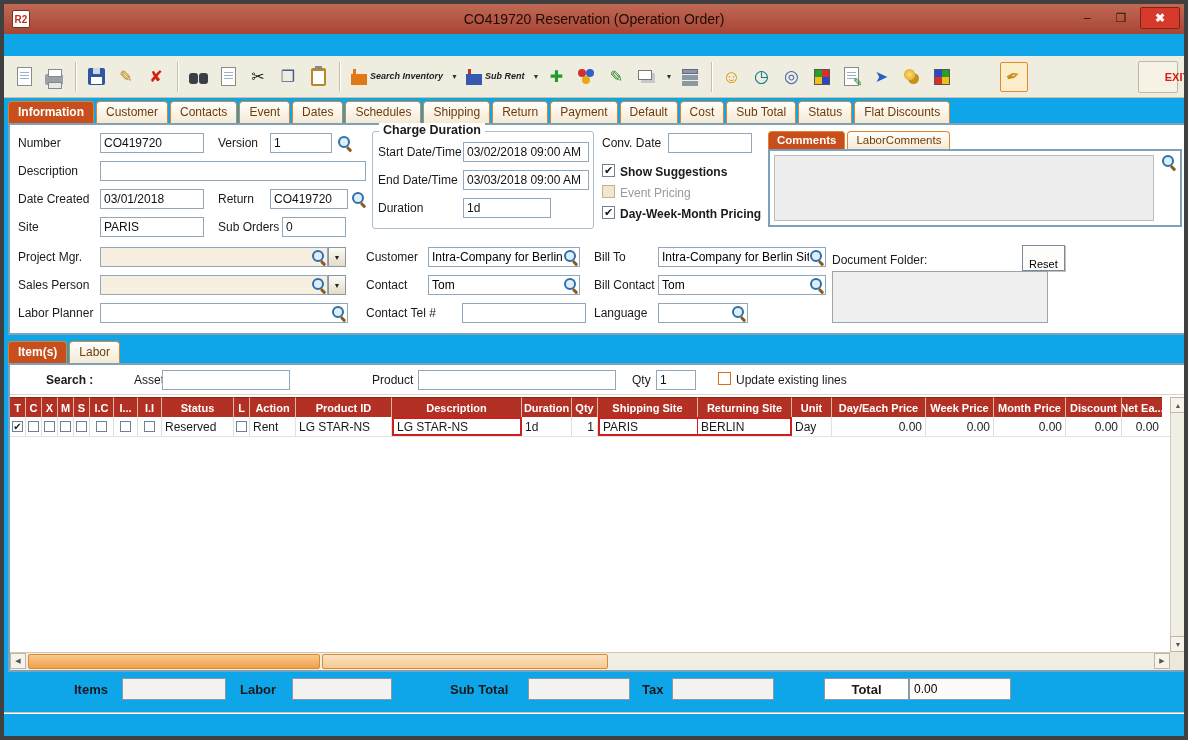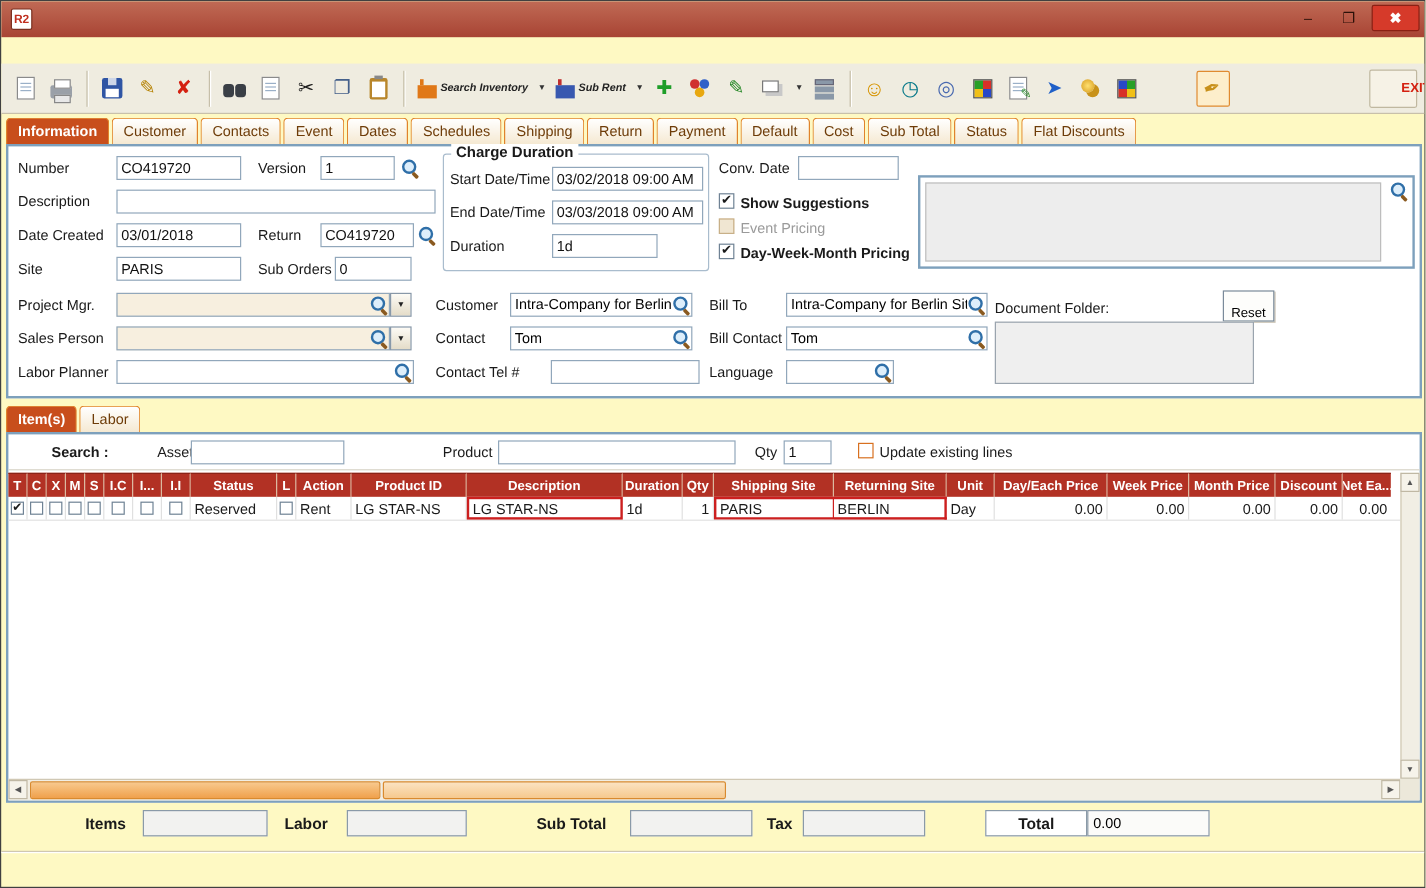--- a/index.html
+++ b/index.html
@@ -1,19 +1,19 @@
 <!DOCTYPE html>
 <html><head>
 <meta charset="utf-8">
 <style>
   * { box-sizing: border-box; margin: 0; padding: 0; }
   html,body { width:1188px; height:740px; }
   body { font-family: "Liberation Sans", sans-serif; font-size:12px; color:#1a1a1a; }
 
-  .window { position:relative; width:1188px; height:740px; background:#fef9c3; border:1px solid #404040; overflow:hidden; }
+  .window { position:relative; width:1188px; height:740px; background:#0ea5e9; border:4px solid #404040; overflow:hidden; }
 
   
   .titlebar { position:absolute; left:0; top:0; width:100%; height:30px;
     background:linear-gradient(#c06a55,#a84434); display:flex; align-items:center; }
   .app-icon { width:18px; height:18px; margin-left:8px; background:#fff; border:1px solid #7a3020;
     border-radius:2px; color:#c03020; font-size:10px; font-weight:bold; display:flex; align-items:center; justify-content:center; }
   .title-text { position:absolute; left:0; right:0; text-align:center; color:#200a05; font-size:14px; }
   .win-controls { position:absolute; right:4px; top:3px; display:flex; gap:4px; }
   .win-btn { width:30px; height:22px; display:flex; align-items:center; justify-content:center;
     color:#2a1008; font-size:12px; cursor:pointer; }
@@ -149,20 +149,21 @@
   .statusline { position:absolute; left:0; top:708px; width:100%; height:2px;
     border-top:1px solid #cfc7b2; border-bottom:1px solid #ffffff; }
 </style>
 </head>
 <body>
 
 <div class="window">
 
   <div class="titlebar">
     <span class="app-icon">R2</span>
+    <span class="title-text">CO419720 Reservation (Operation Order)</span>
     <span class="win-controls">
       <span class="win-btn">–</span>
       <span class="win-btn">❐</span>
       <span class="win-btn close">✖</span>
     </span>
   </div>
 
 
   <div class="toolbar">
     <span class="tbtn">
@@ -308,20 +309,24 @@
     <span class="lbl" style="left:592px;top:11px">Conv. Date</span>
     <input class="fld" style="left: 658px; top: 8px; width: 84px;" value="">
 
     <span class="cb" style="position:absolute;left:592px;top:39px">✔</span>
     <span class="lbl bold" style="left:610px;top:40px">Show Suggestions</span>
     <span class="cb dis" style="position:absolute;left:592px;top:60px"></span>
     <span class="lbl dis" style="left:610px;top:61px">Event Pricing</span>
     <span class="cb" style="position:absolute;left:592px;top:81px">✔</span>
     <span class="lbl bold" style="left:610px;top:82px">Day-Week-Month Pricing</span>
 
+    <div class="tabstrip" style="left:758px;top:2px;position:absolute;height:22px">
+      <span class="tab selected" style="font-size:11.5px;padding:2px 8px 3px">Comments</span>
+      <span class="tab" style="font-size:11.5px;padding:2px 8px 3px">LaborComments</span>
+    </div>
     <div class="comments-box" style="left:758px;top:24px;width:414px;height:78px">
       <div class="comments-inner"></div>
       <span class="mag" style="position:absolute;right:4px;top:3px"></span>
     </div>
 
     <span class="lbl" style="left:8px;top:125px">Project Mgr.</span>
     <div class="fldwrap" style="left:90px;top:122px;width:228px">
       <input style="background: rgb(247, 239, 223);" value="">
       <span class="mag"></span>
     </div>

